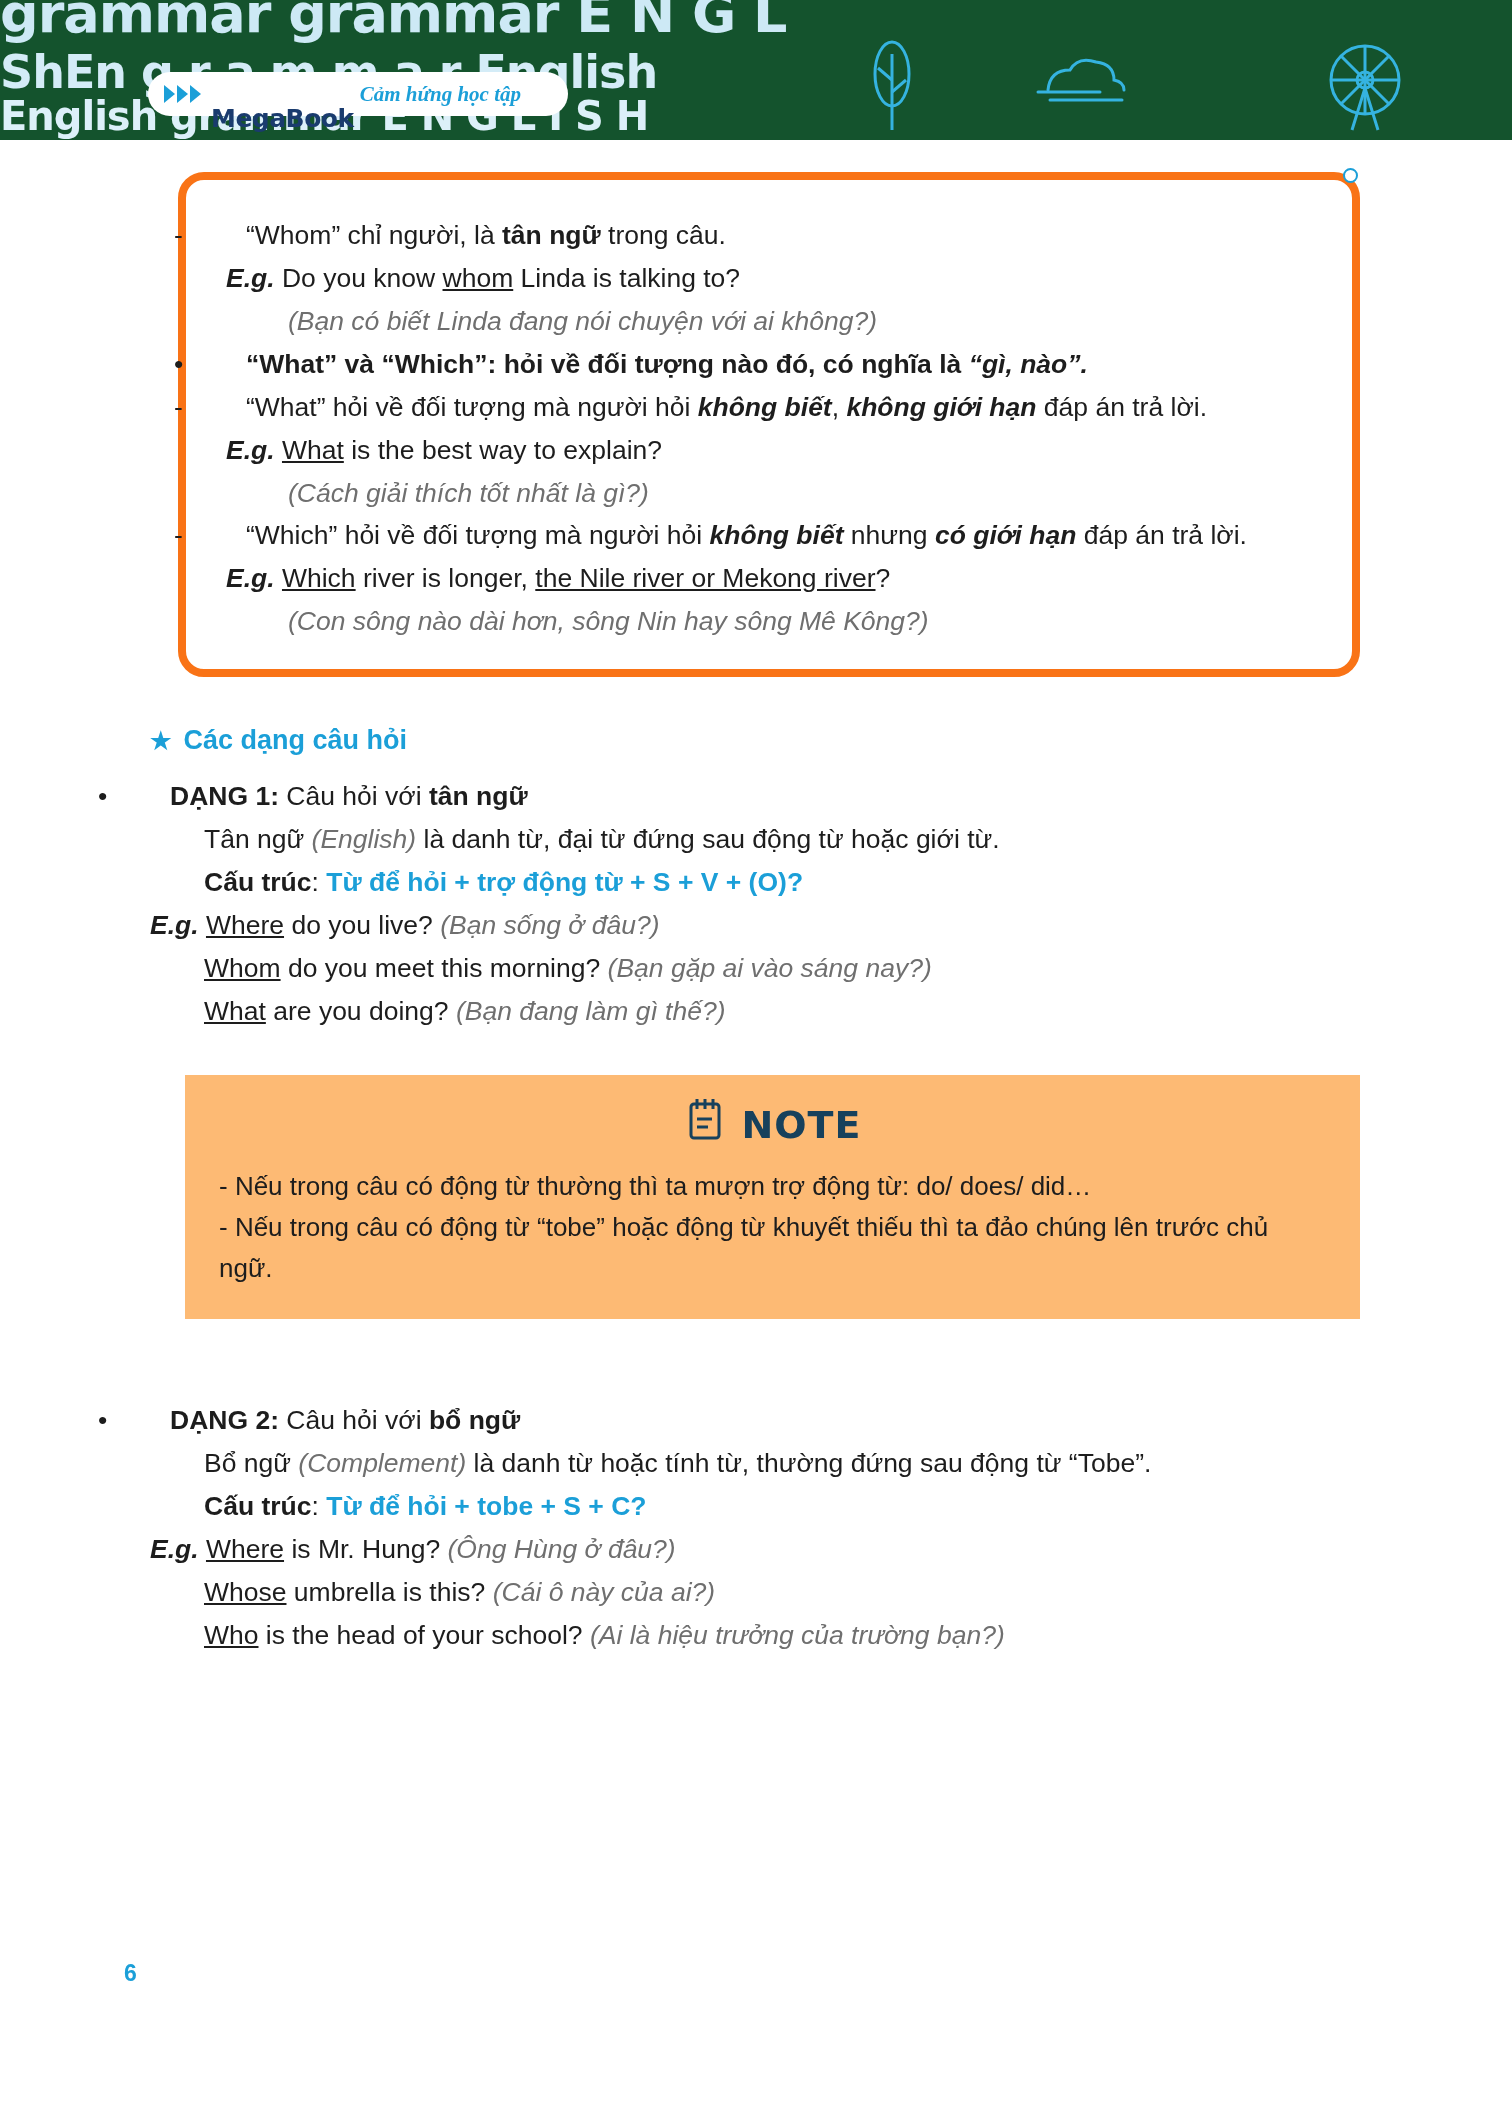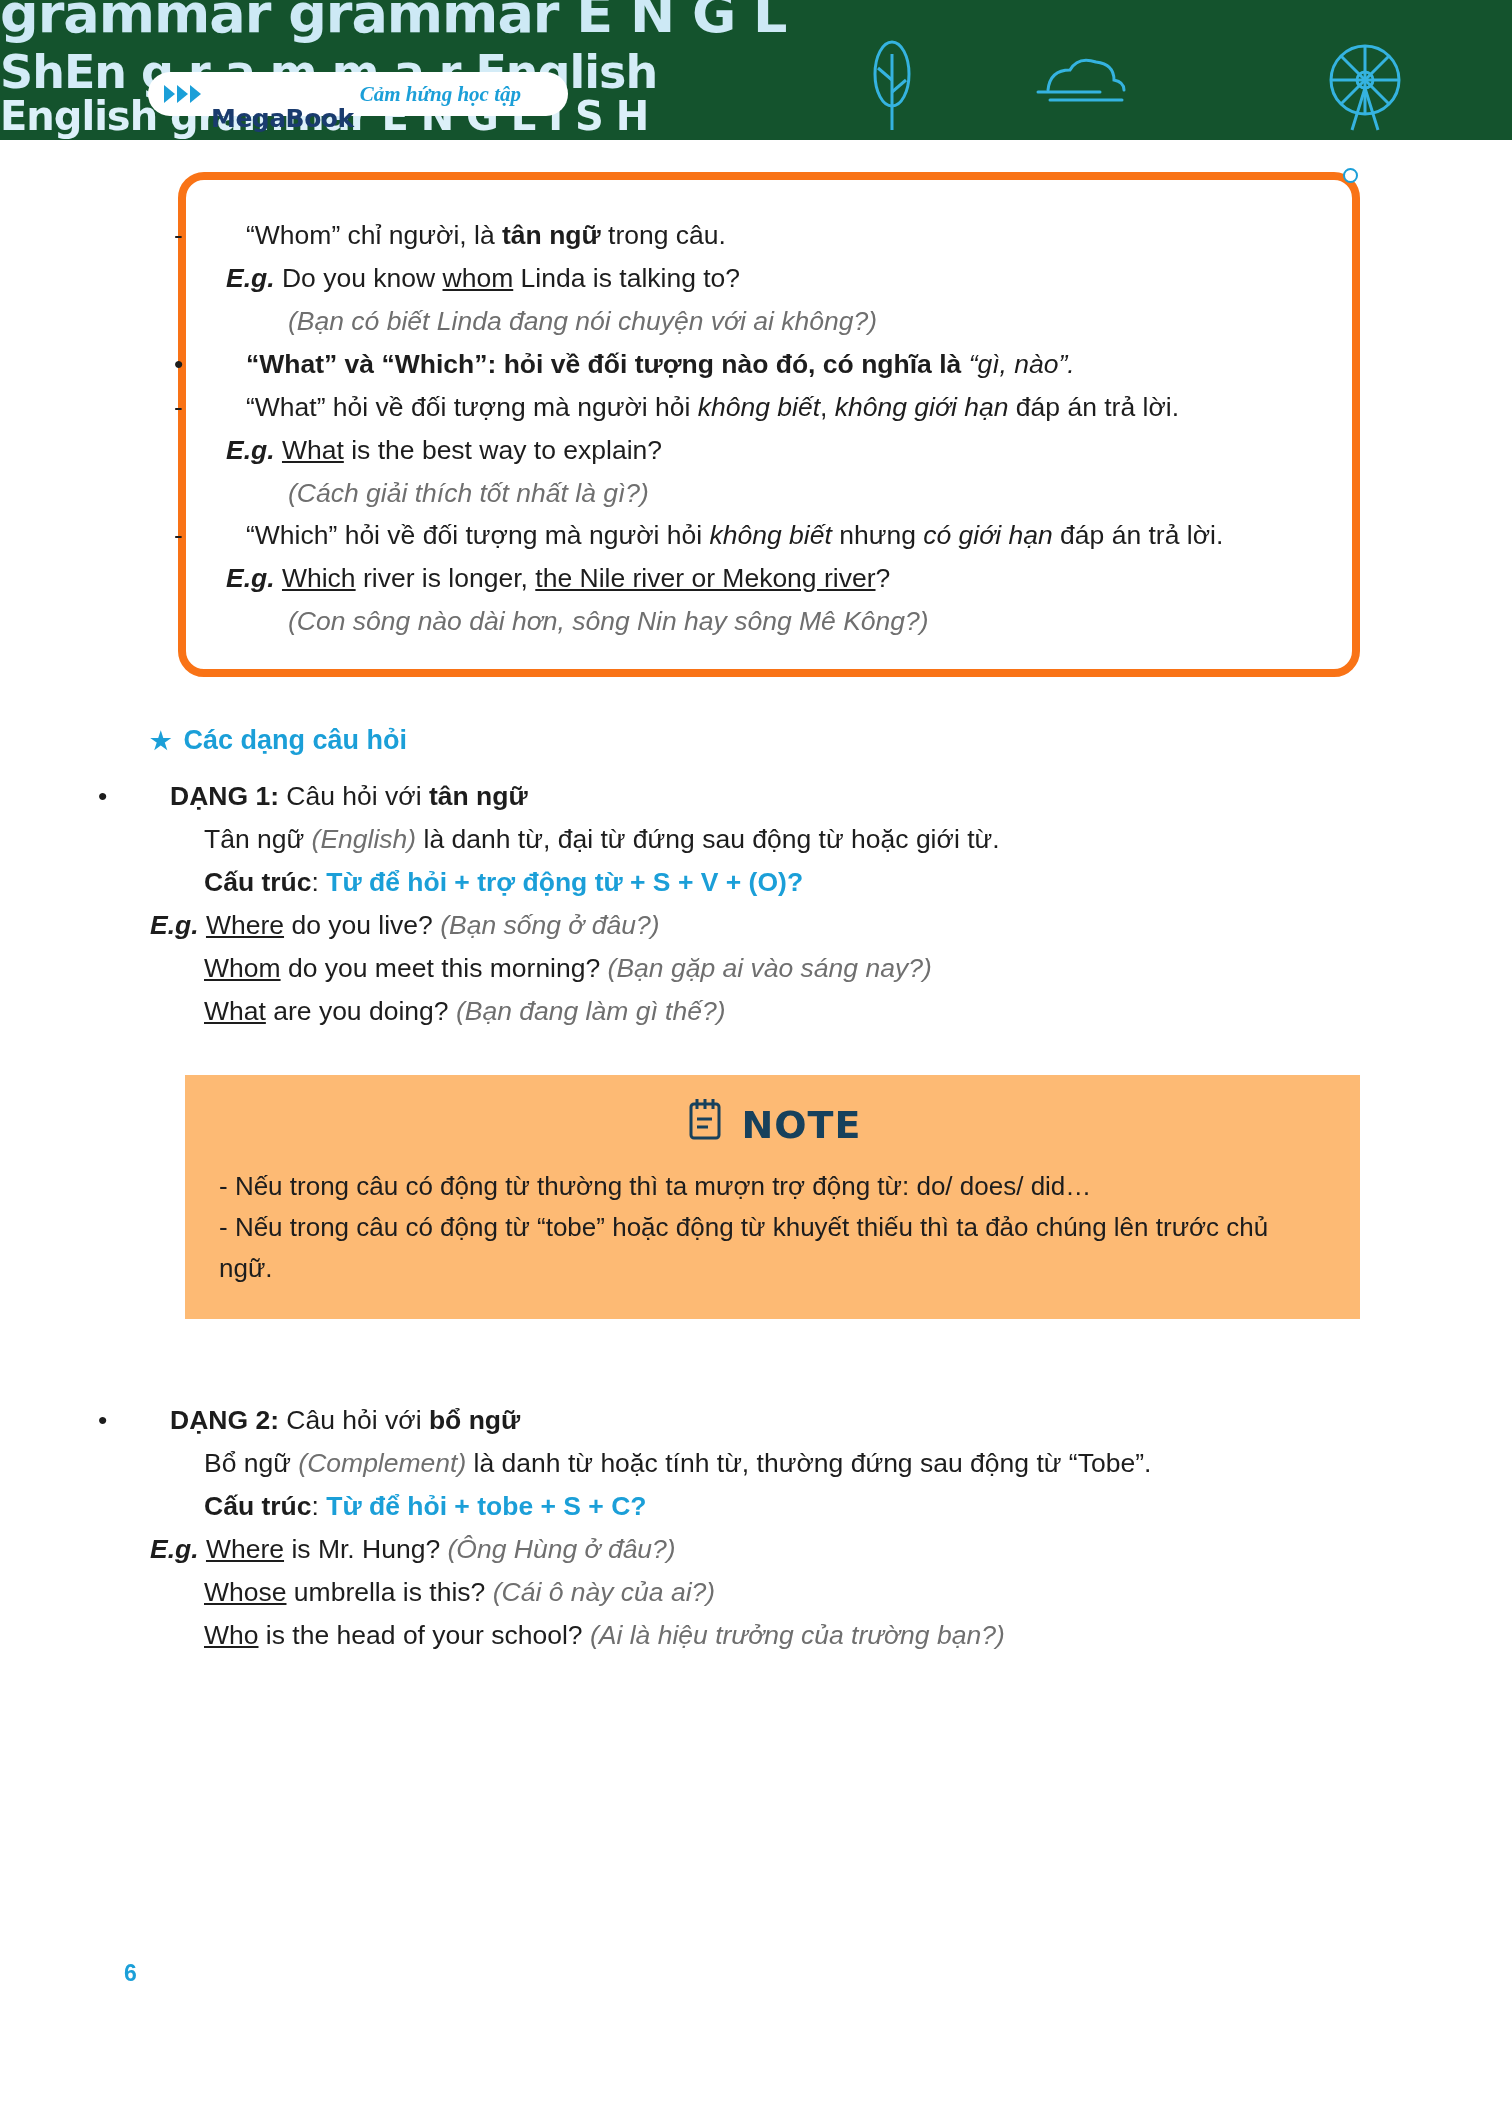--- a/index.html
+++ b/index.html
@@ -122,21 +122,21 @@
   .line {
     font-family: "Liberation Sans", sans-serif;
     font-size: 26.5px;
     line-height: 1.62;
     color: #1d1d1d;
   }
   .line.indent { padding-left: 56px; text-indent: -36px; }
   .line.hang { padding-left: 54px; }
   .line.sub { padding-left: 62px; }
   .b { font-weight: bold; }
-  .bi { font-weight: normal; font-style: italic; }
+  .bi { font-weight: bold; font-style: italic; }
   .u { text-decoration: underline; }
   .gray-i { color: #6f6f6f; font-style: italic; }
   .blue-b { color: #1b9fd8; font-weight: bold; }
   .eg { font-weight: bold; font-style: italic; }
 
   .section-head {
     position: absolute;
     left: 150px;
     top: 0;
     font-size: 27px;

